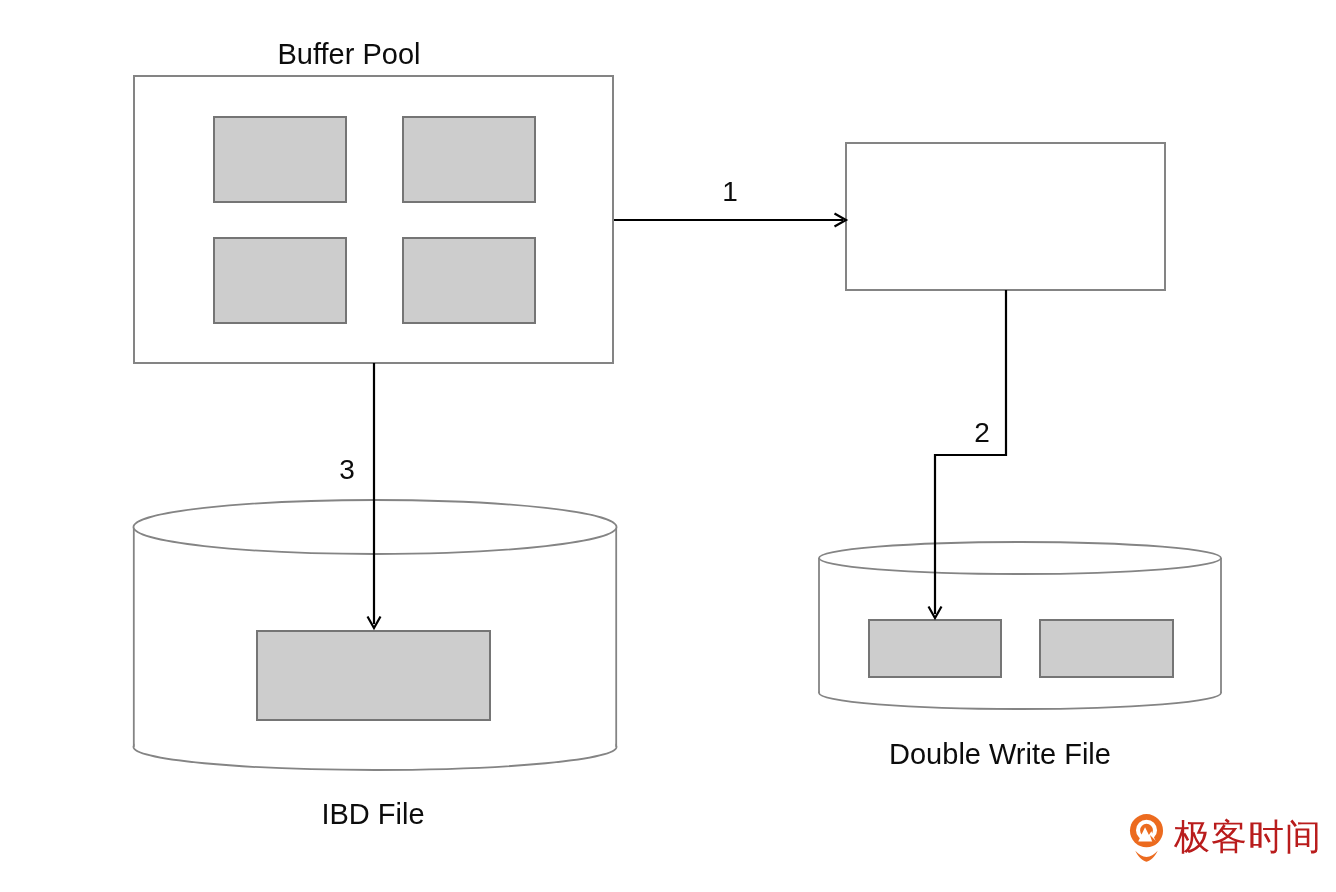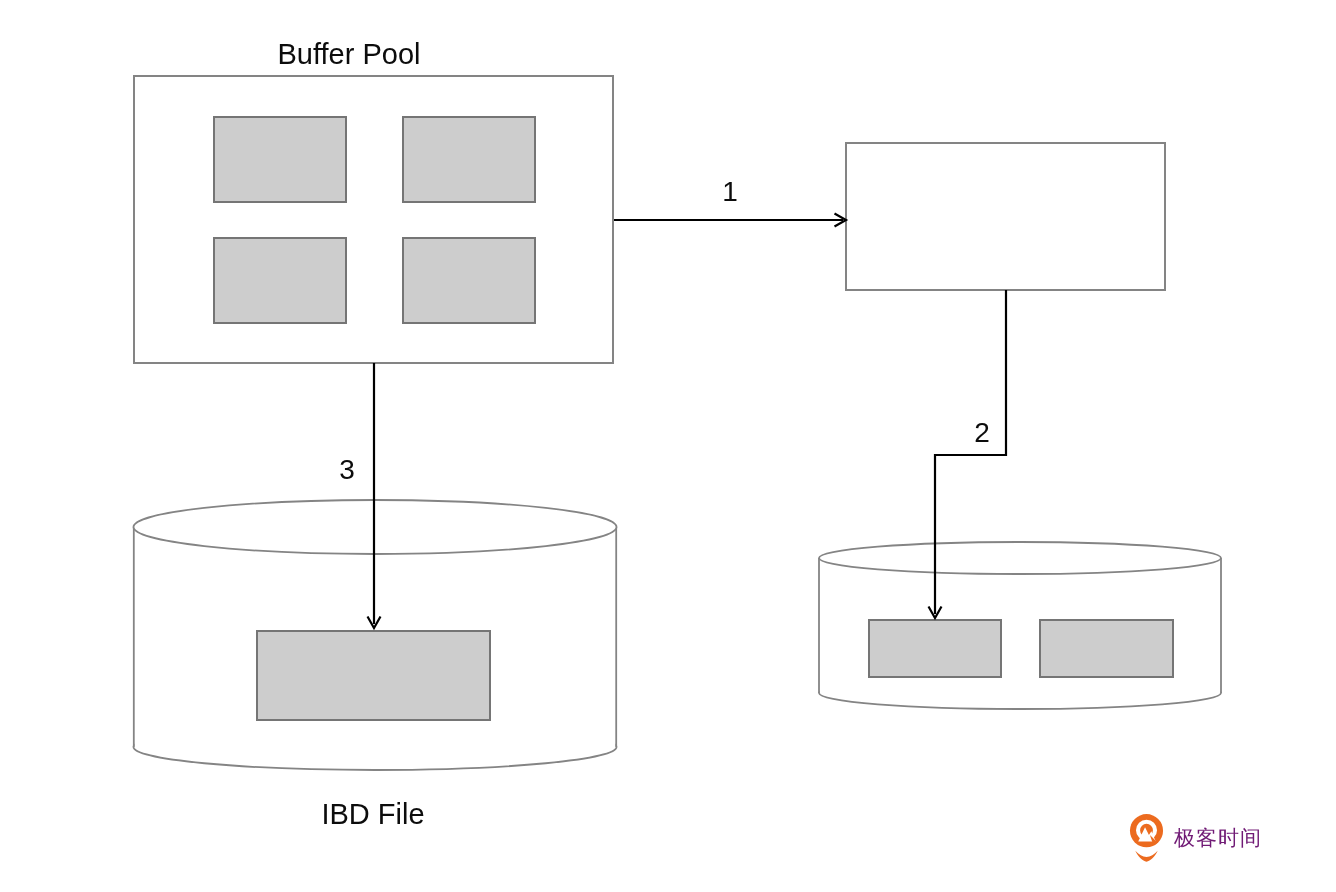--- a/index.html
+++ b/index.html
@@ -42,22 +42,22 @@
 
   .logo {
     position: absolute;
     left: 1128px;
     top: 812px;
     display: flex;
     align-items: center;
     gap: 9px;
   }
   .logo-text {
-    font-size: 21px;
-    color: #701a75;
+    font-size: 36px;
+    color: #b91c1c;
     letter-spacing: 1px;
     line-height: 1;
   }
 </style>
 </head>
 <body>
 
 <div class="canvas">
 
   <svg class="shapes" width="1336" height="892" viewBox="0 0 1336 892">
@@ -102,20 +102,21 @@
     </g>
 
     <g>
       <line x1="374" y1="363" x2="374" y2="624" stroke="#000000" stroke-width="2.2"></line>
       <path d="M367.5 616.5 L374 628 L380.5 616.5" fill="none" stroke="#000000" stroke-width="2.2"></path>
     </g>
   </svg>
 
   <div id="t-bufferpool" class="lbl title">Buffer Pool</div>
   <div id="t-ibd" class="lbl title">IBD File</div>
+  <div id="t-dwf" class="lbl title">Double Write File</div>
 
   <div id="n1" class="lbl num">1</div>
   <div id="n2" class="lbl num">2</div>
   <div id="n3" class="lbl num">3</div>
 
   <div class="logo">
     <svg width="37" height="50" viewBox="0 0 38 51">
       <circle cx="19" cy="19" r="17" fill="#EC6B1F"></circle>
       <path d="M7.5 39.5 C11 43.5 15 45.5 19 46 C23 45.5 27 43.5 30.5 39.5 C27.5 46 23 49.5 19 50.8 C15 49.5 10.5 46 7.5 39.5 Z" fill="#EC6B1F"></path>
       <circle cx="19" cy="18.5" r="8.7" fill="none" stroke="#ffffff" stroke-width="4.2"></circle>

